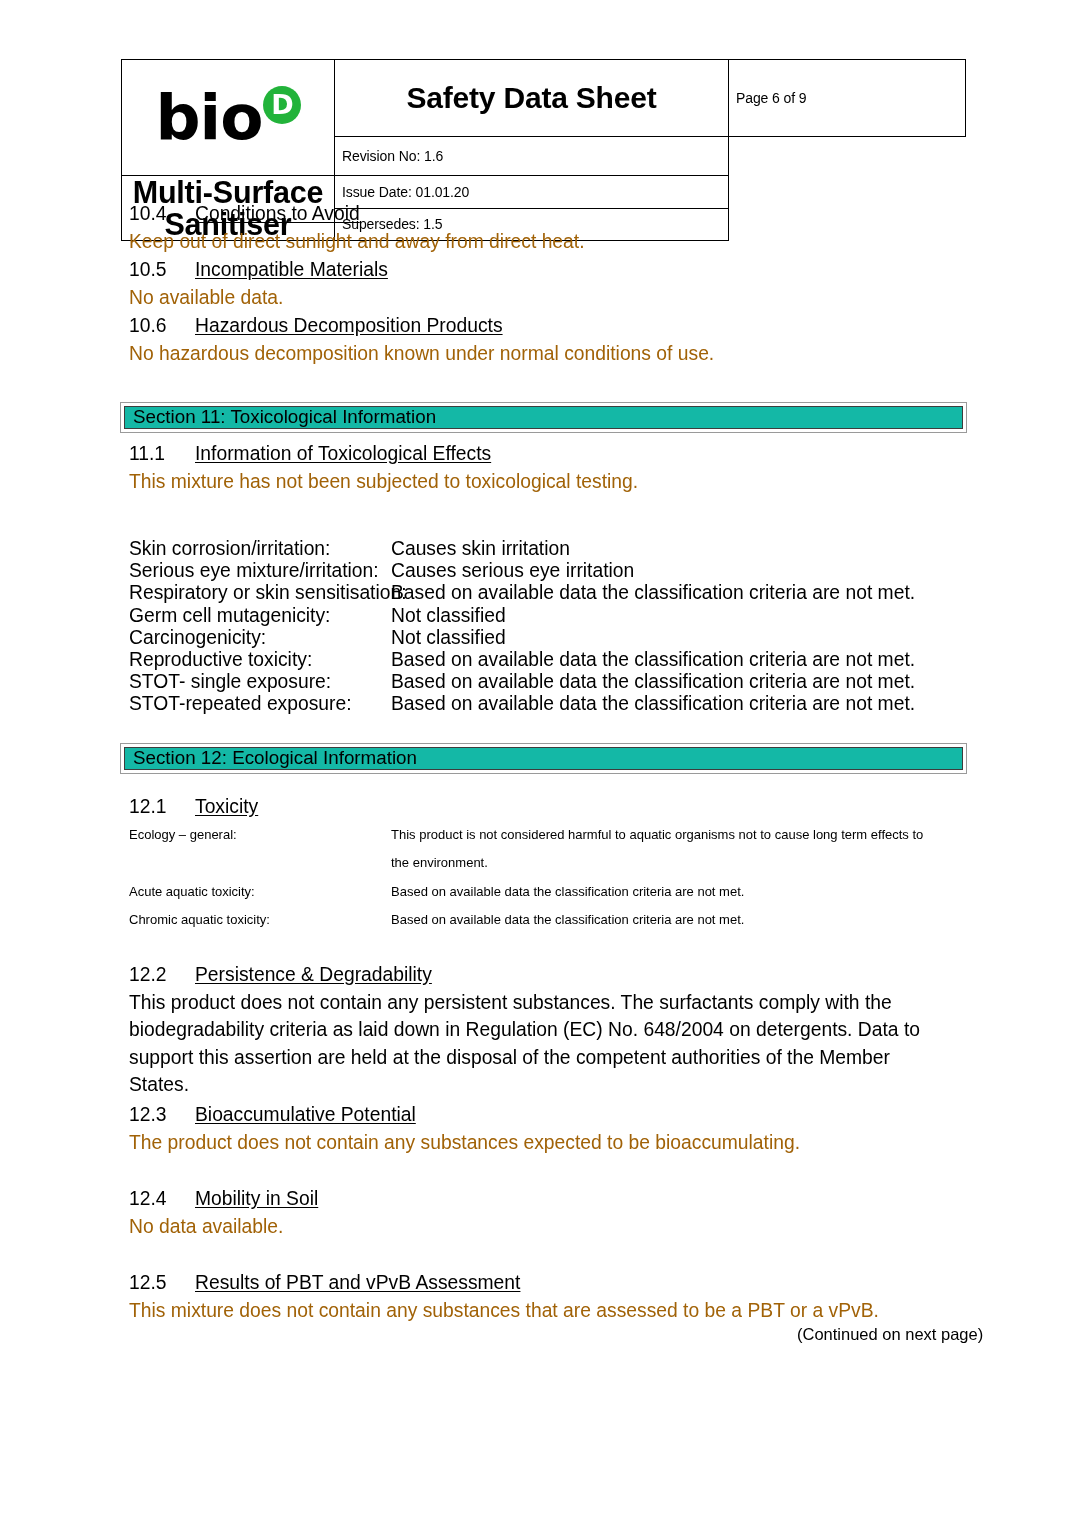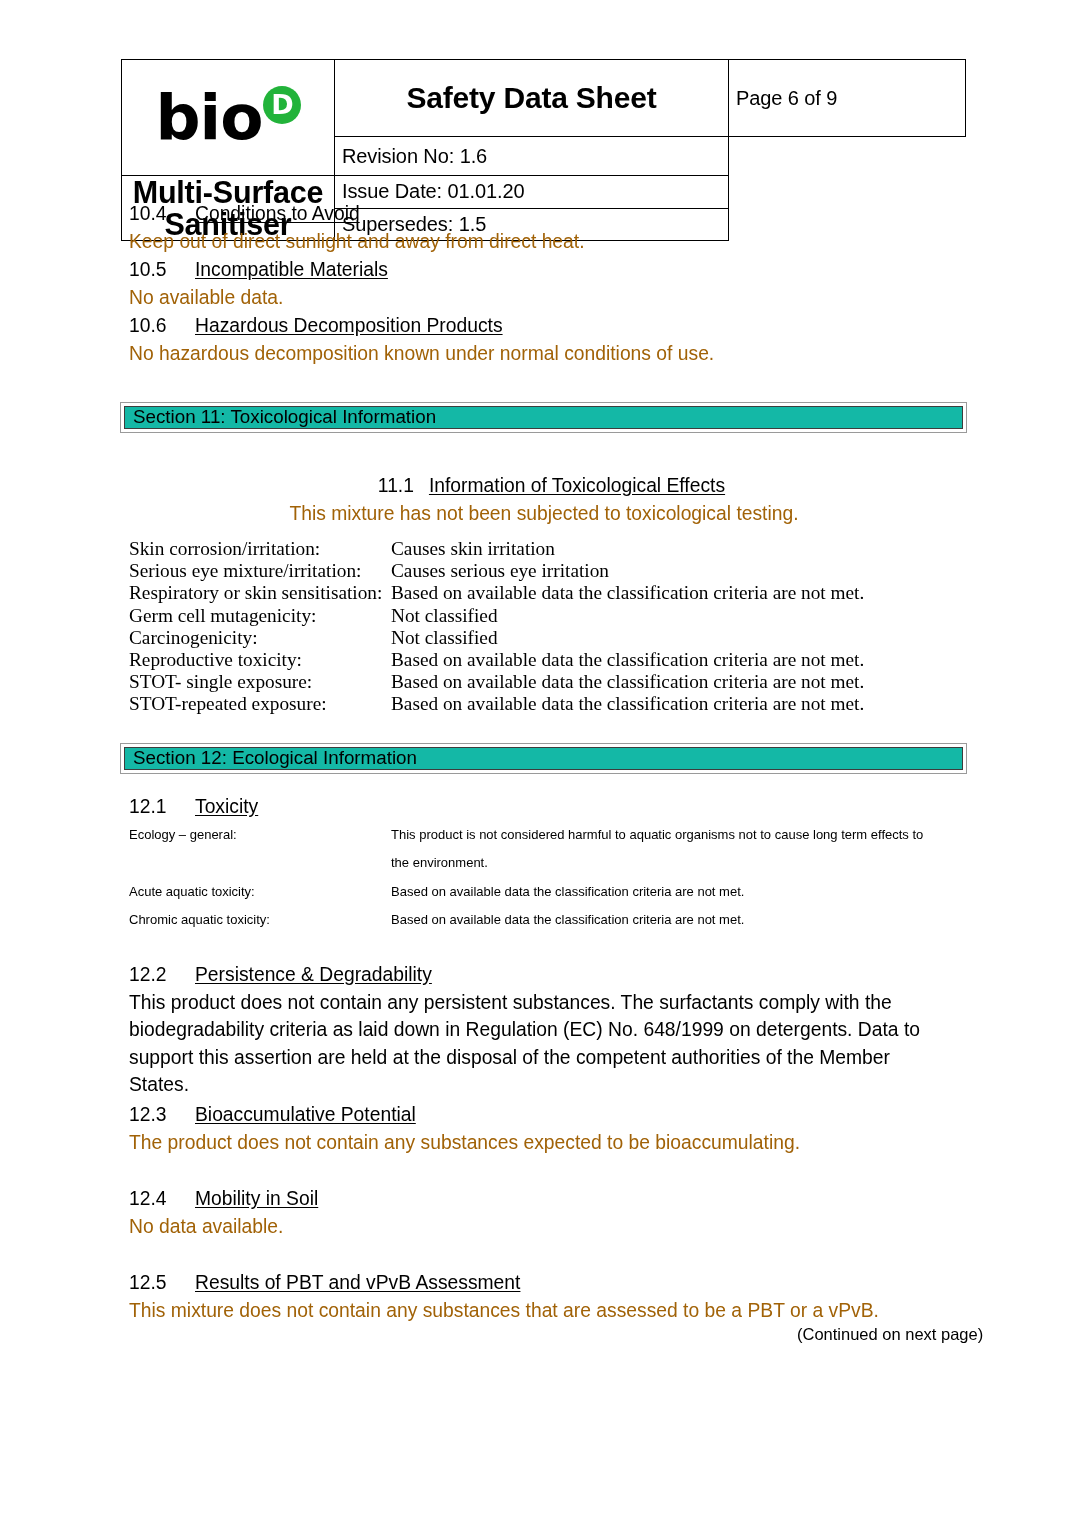--- a/index.html
+++ b/index.html
@@ -44,21 +44,21 @@
   }
   .cell-title {
     width: 393px;
     text-align: center;
     height: 57px;
   }
   .cell-meta {
     width: 229px;
     height: 28px;
     padding-left: 7px !important;
-    font-size: 20px;
+    font-size: 14px;
     white-space: nowrap;
     letter-spacing: -0.1px;
   }
   .title-text {
     font-size: 30px;
     font-weight: bold;
     letter-spacing: -0.2px;
     line-height: 1.05;
   }
   .title-text.big {
@@ -155,21 +155,20 @@
     position: relative;
     top: -0.5px;
   }
 
   
   .def-row {
     position: relative;
     font-size: 19.3px;
     line-height: 22.2px;
     white-space: nowrap;
-    font-family: Liberation Serif, serif;
   }
   .def-row .label {
     display: inline-block;
     width: 262px;
     vertical-align: top;
   }
   .def-row .value {
     display: inline-block;
     vertical-align: top;
   }
@@ -250,21 +249,21 @@
     </div>
     <div class="line">No hazardous decomposition known under normal conditions of use.</div>
   </div>
 
   <div class="section-banner" style="top:402px;">
     <div class="section-banner-inner">
       <span>Section 11: Toxicological Information</span>
     </div>
   </div>
 
-  <div class="body-block" style="top:472px;text-align:center;">
+  <div class="body-block" style="top:440px;">
     <div class="sub-head">
       <span class="sub-num">11.1</span><span class="sub-title">Information of Toxicological Effects</span>
     </div>
     <div class="line">This mixture has not been subjected to toxicological testing.</div>
   </div>
 
   <div class="body-block" style="top:538px;">
     <div class="def-row">
       <span class="label">Skin corrosion/irritation:</span><span class="value">Causes skin irritation</span>
     </div>
@@ -309,21 +308,21 @@
     </div>
     <div class="def-row-wide">
       <span class="label">Chromic aquatic toxicity:</span><span class="value">Based on available data the classification criteria are not met.</span>
     </div>
   </div>
 
   <div class="body-block" style="top:961px;">
     <div class="sub-head">
       <span class="sub-num">12.2</span><span class="sub-title">Persistence &amp; Degradability</span>
     </div>
-    <div class="para" style="width:822px;">This product does not contain any persistent substances. The surfactants comply with the biodegradability criteria as laid down in Regulation (EC) No. 648/1999 on detergents. Data to support this assertion are held at the disposal of the competent authorities of the Member States.</div>
+    <div class="para" style="width:822px;">This product does not contain any persistent substances. The surfactants comply with the biodegradability criteria as laid down in Regulation (EC) No. 648/2004 on detergents. Data to support this assertion are held at the disposal of the competent authorities of the Member States.</div>
   </div>
 
   <div class="body-block" style="top:1101px;">
     <div class="sub-head">
       <span class="sub-num">12.3</span><span class="sub-title">Bioaccumulative Potential</span>
     </div>
     <div class="line">The product does not contain any substances expected to be bioaccumulating.</div>
   </div>
 
   <div class="body-block" style="top:1185px;">

